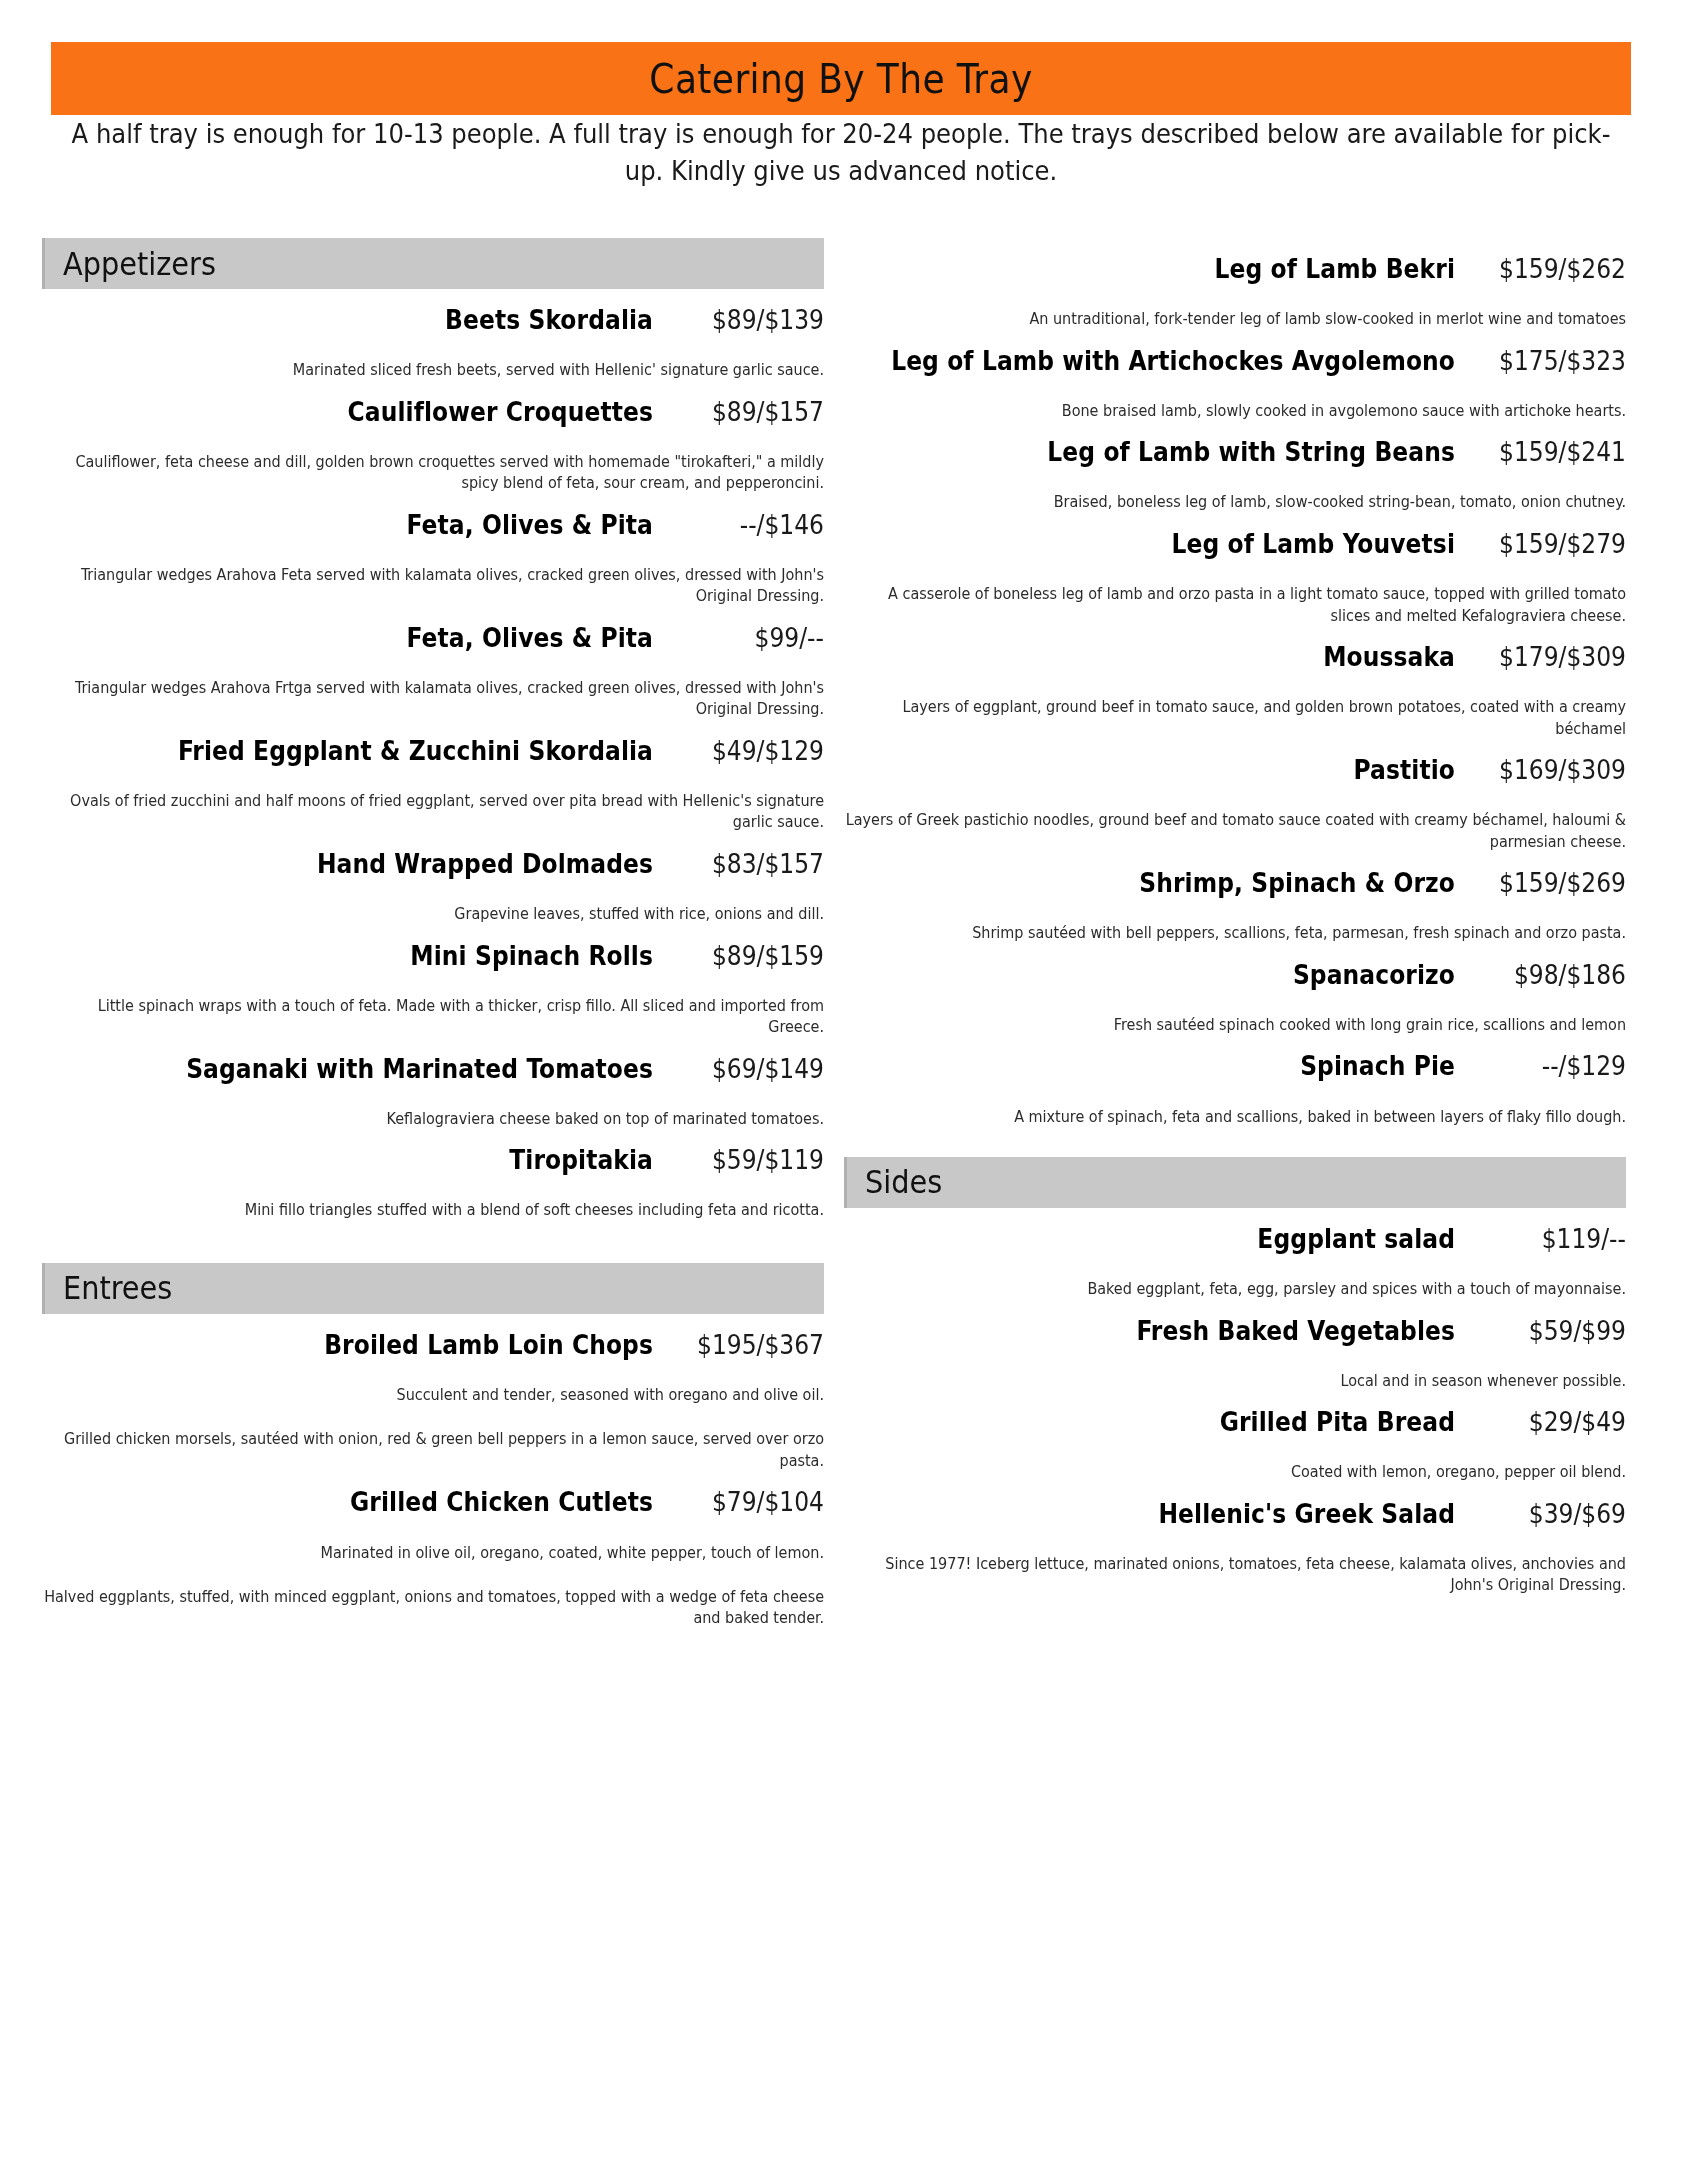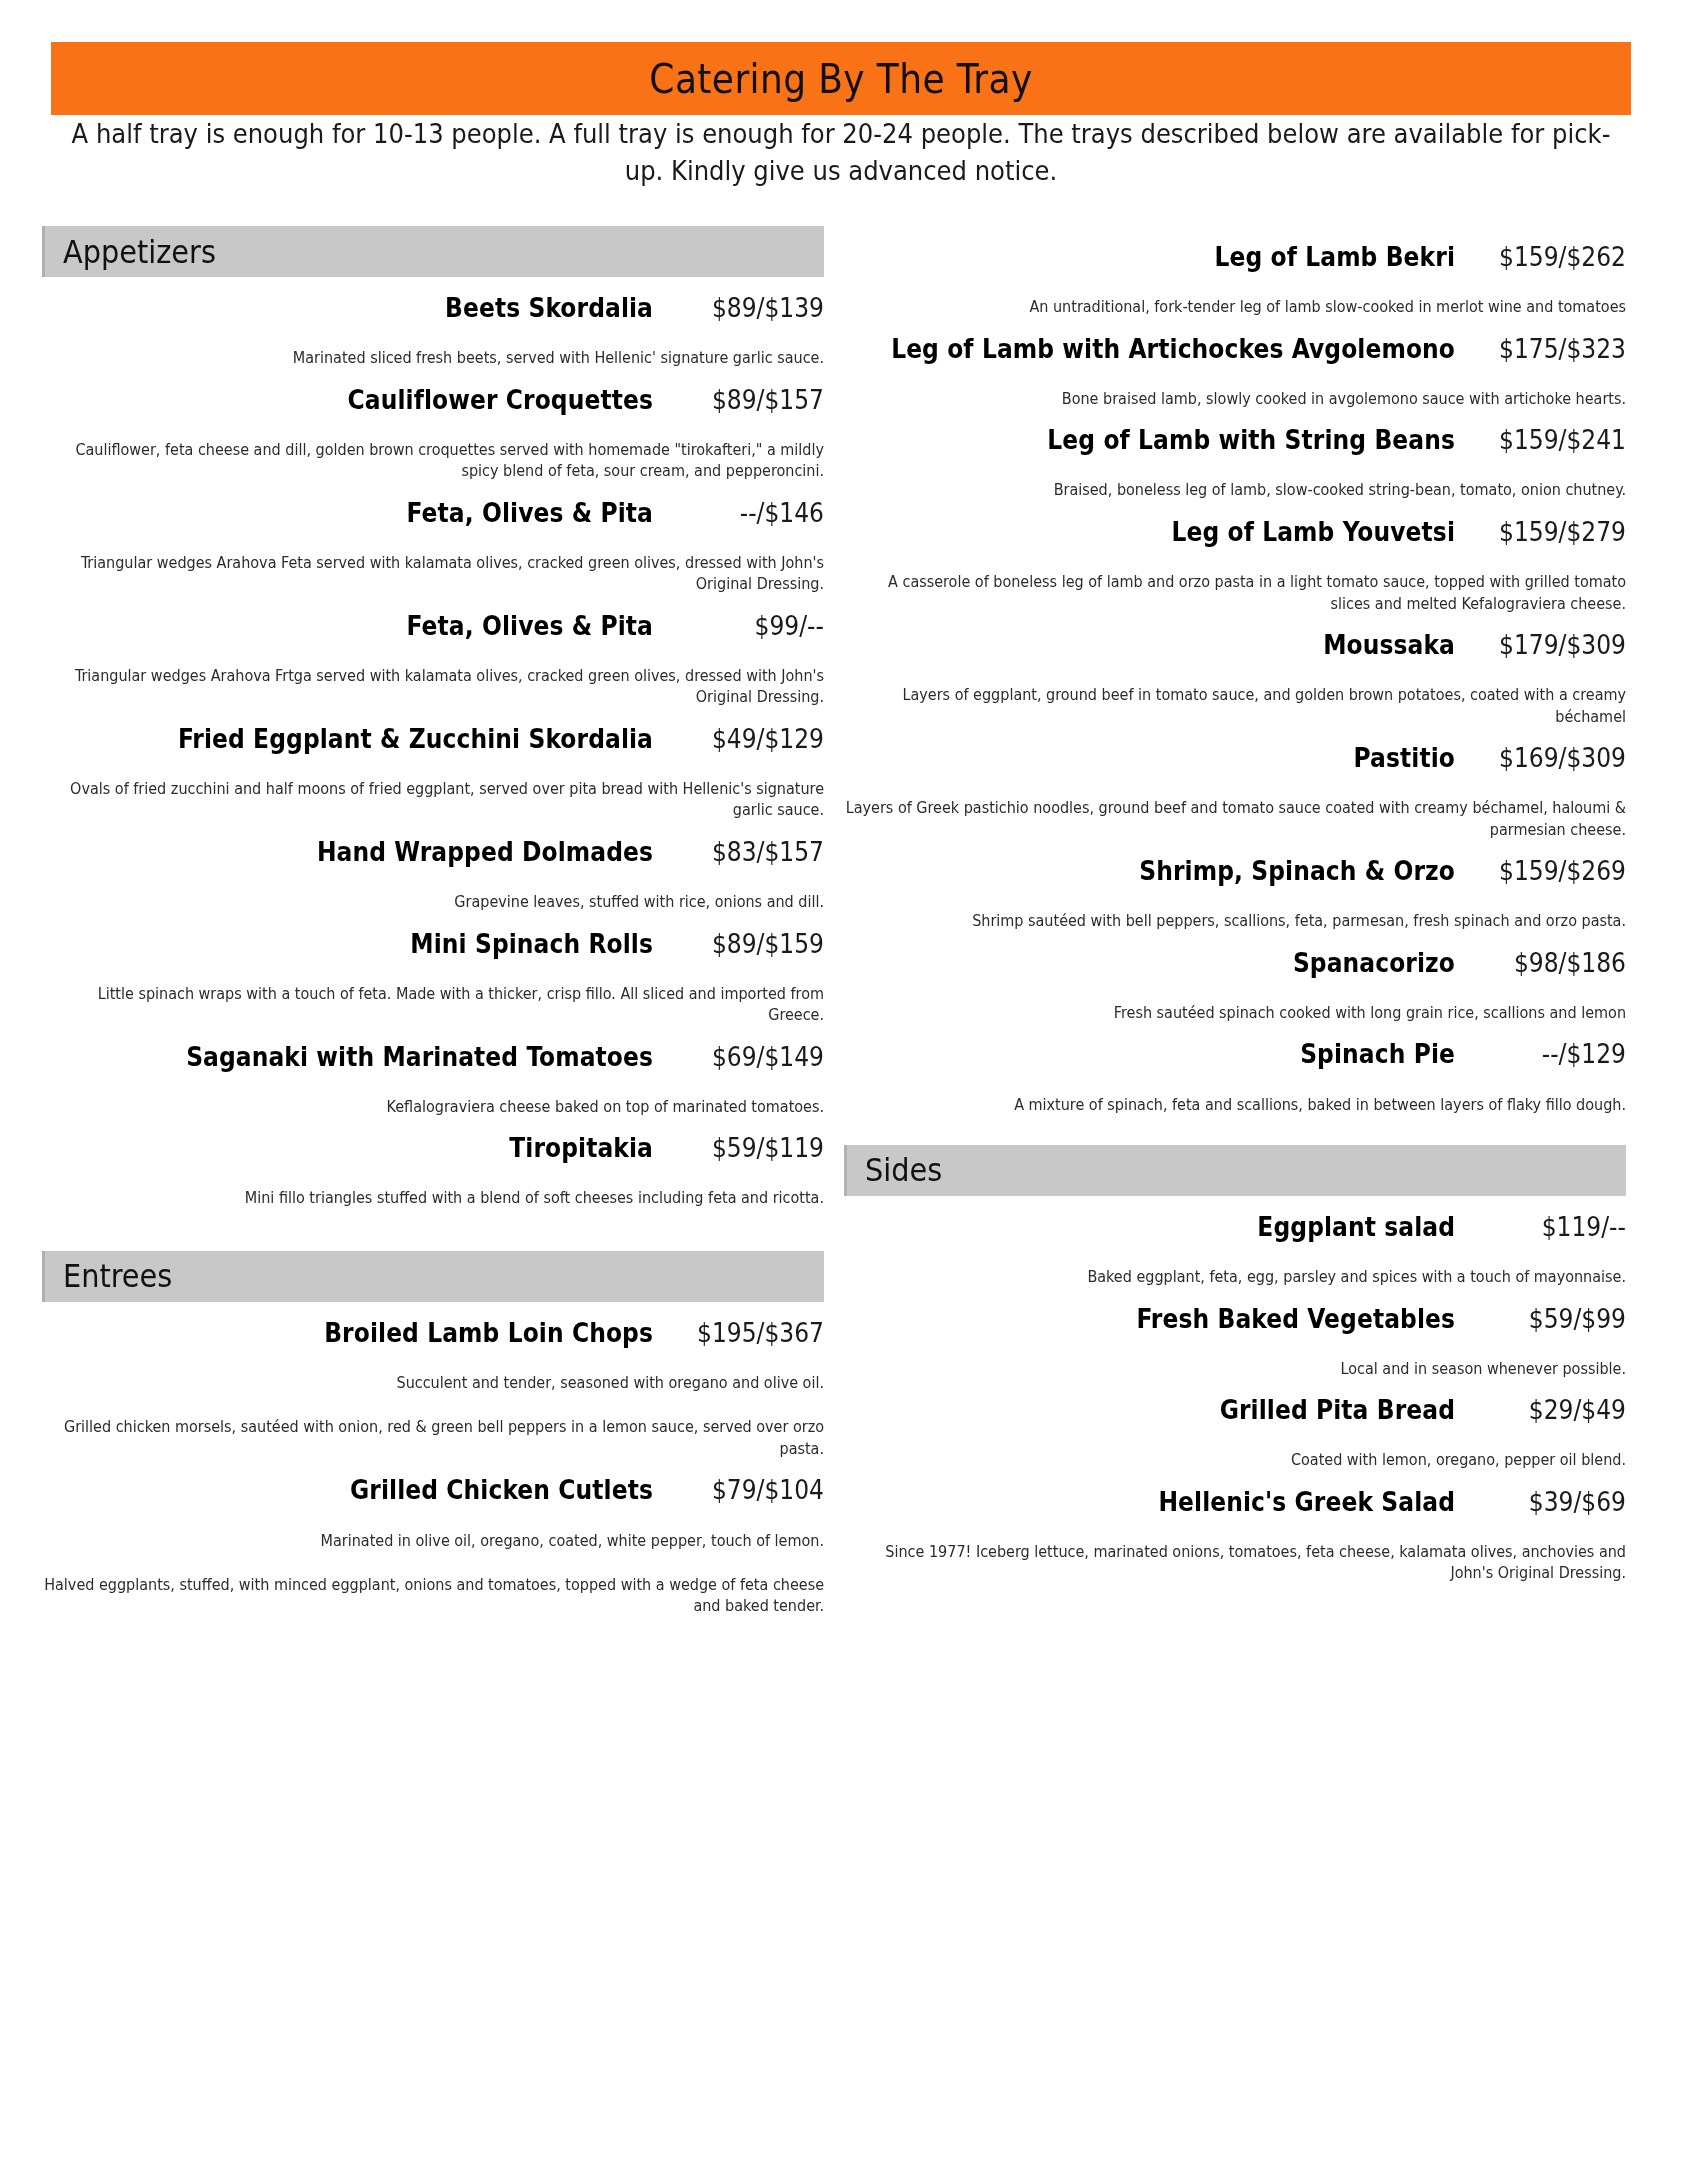--- a/index.html
+++ b/index.html
@@ -53,21 +53,21 @@
     text-align: center;
     font-size: 27px;
     line-height: 1.38;
     color: #1a1a1a;
     font-weight: 300;
   }
 
   
   .col {
     position: absolute;
-    top: 0;
+    top: 12px;
     width: 782px;
   }
   .col-left  { left: 42px;  }
   .col-right { left: 844px; }
 
   
   .section-bar {
     position: relative;
     height: 51px;
     background: #c8c8c8;

